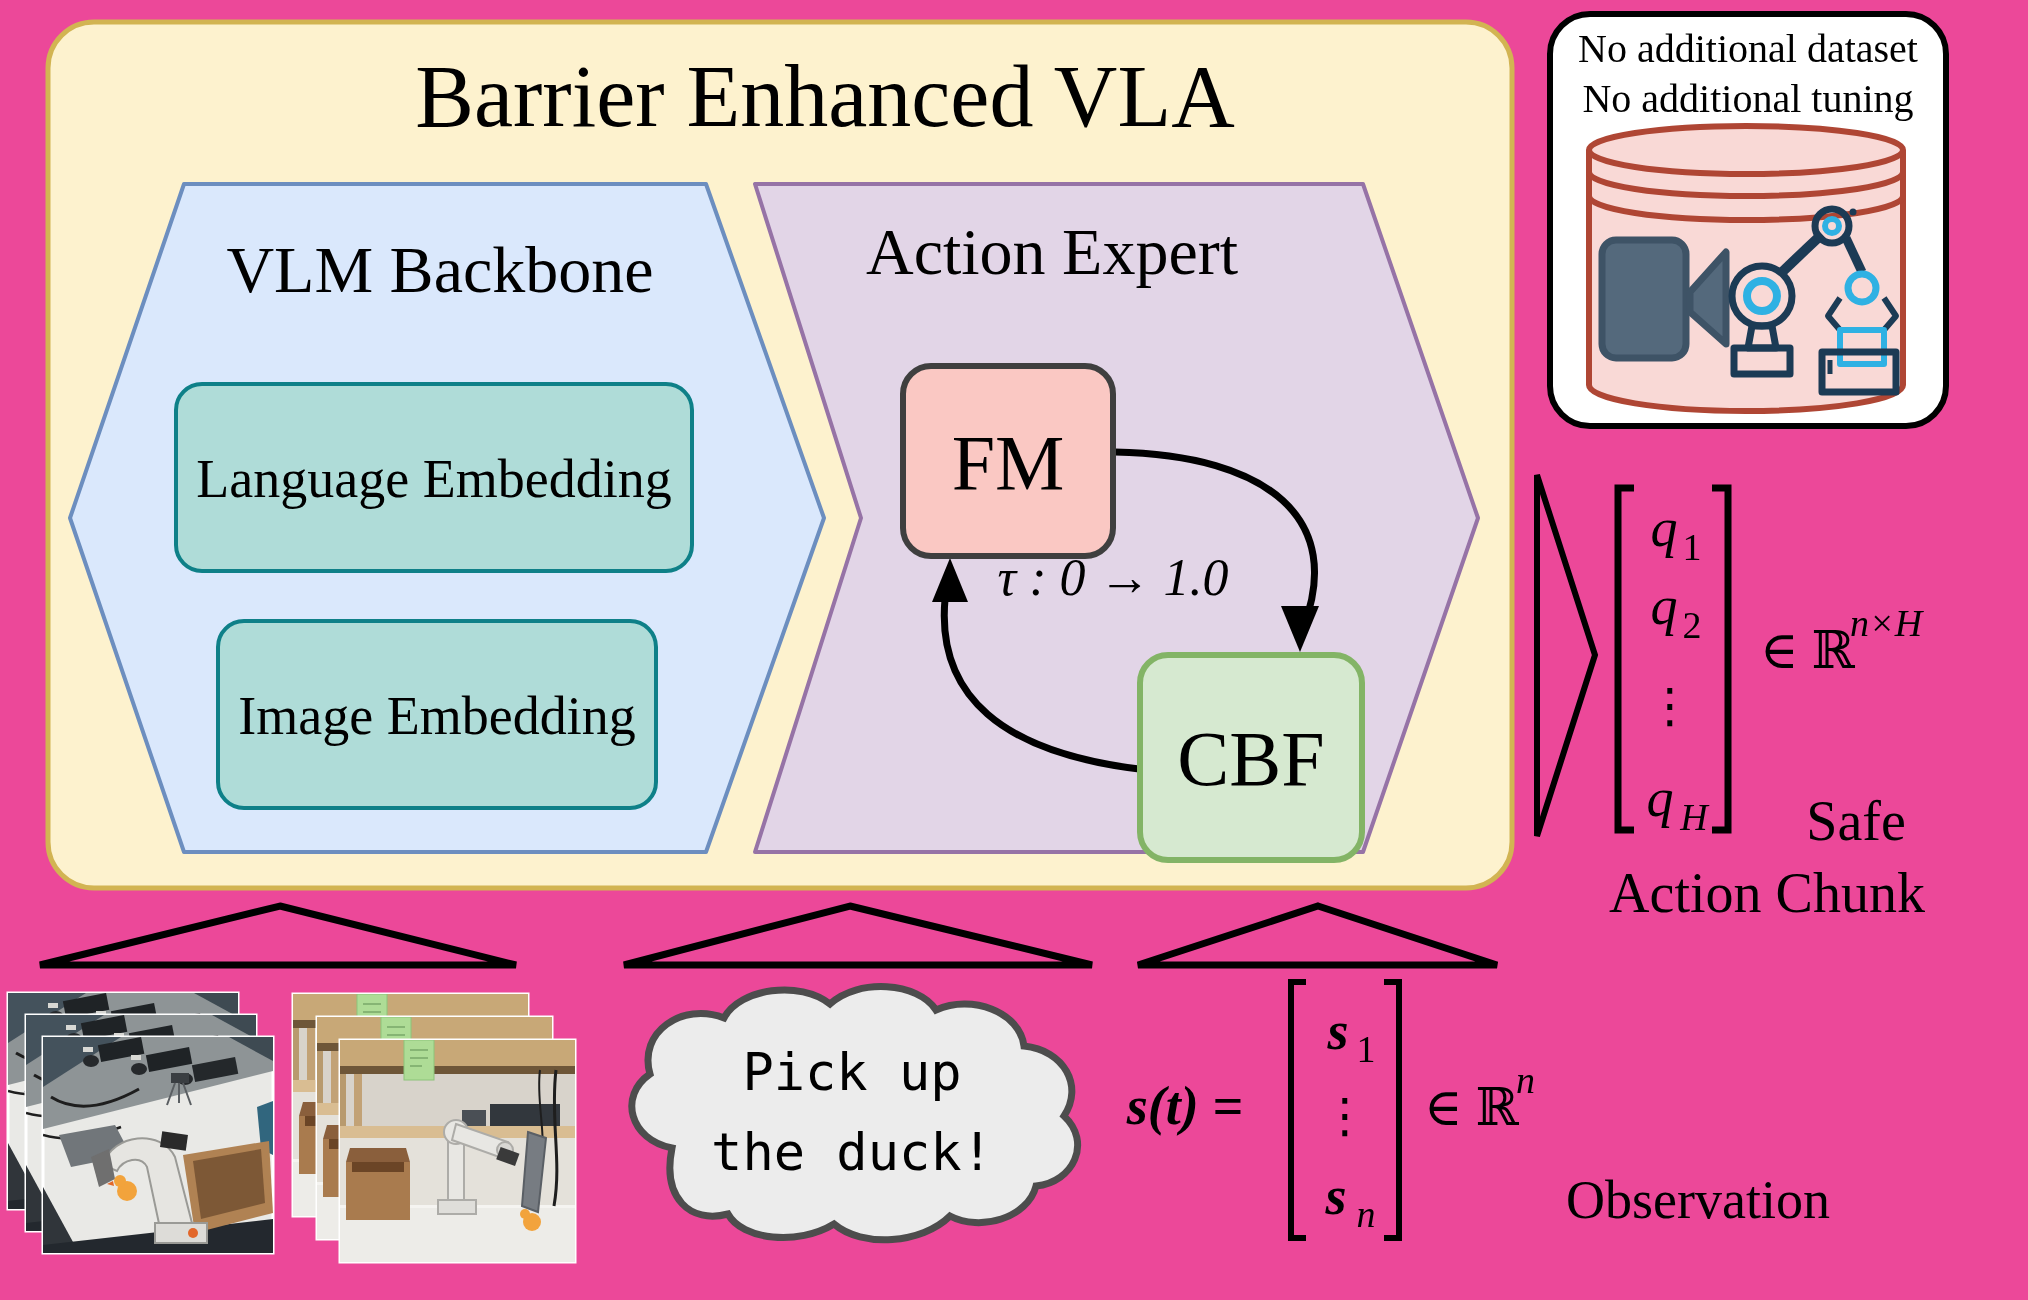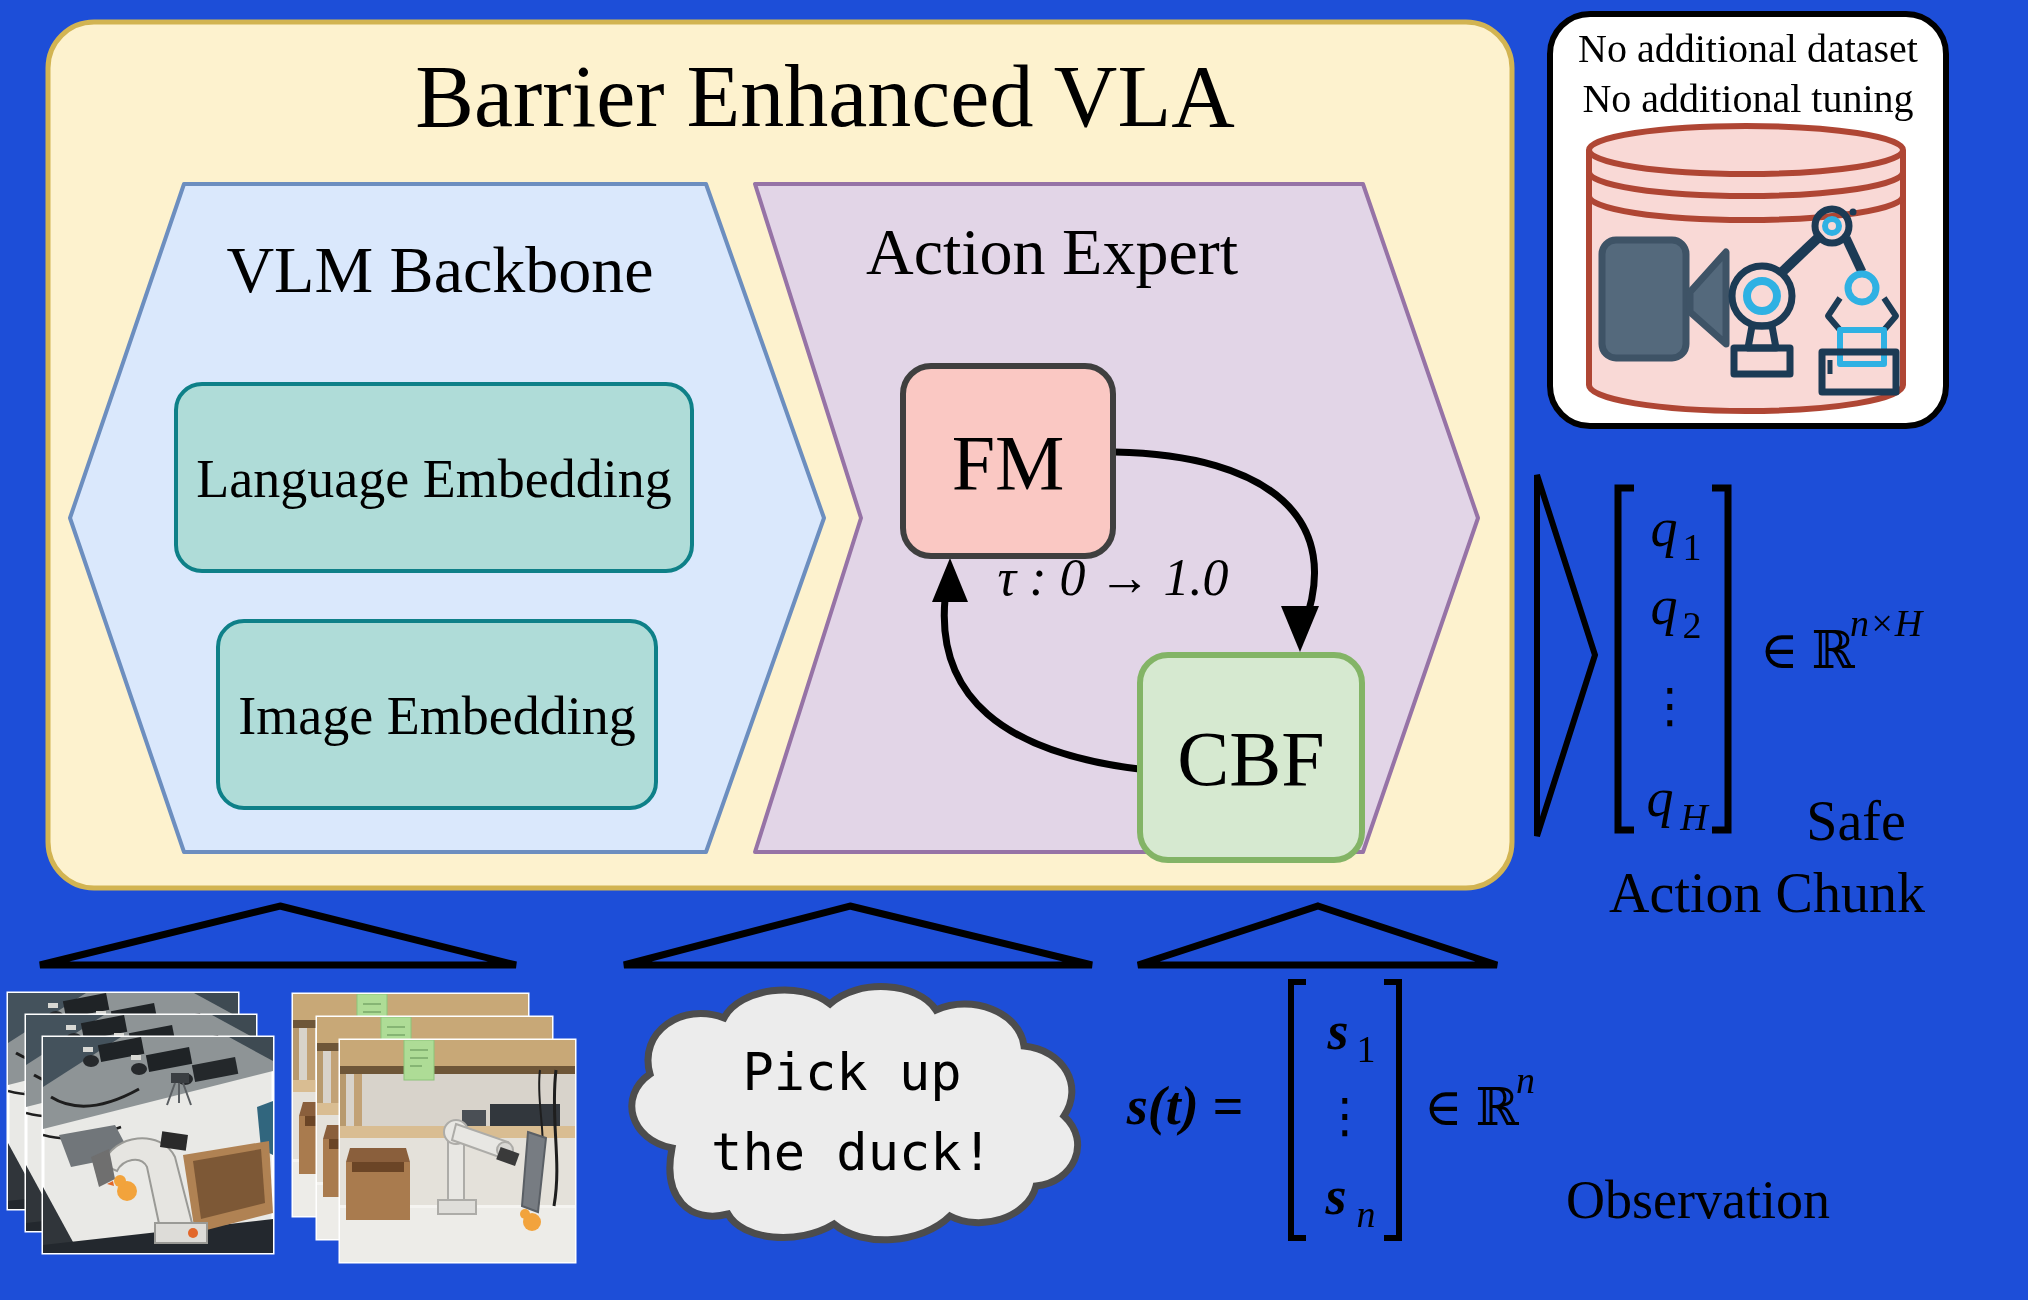--- a/index.html
+++ b/index.html
@@ -1,16 +1,16 @@
 <!DOCTYPE html>
 <html><head>
 <meta charset="utf-8">
 <style>
   html,body{margin:0;padding:0;background:#ffffff;}
-  .canvas{position:relative;width:2028px;height:1300px;background:#1d4ed8;overflow:hidden;}
+  .canvas{position:relative;width:2028px;height:1300px;background:#ec4899;overflow:hidden;}
   svg{display:block;}
   text{fill:#000;}
   .serif{font-family:"Liberation Serif","DejaVu Serif","DejaVu Sans",serif;}
   .mono{font-family:"DejaVu Sans Mono",monospace;}
   .it{font-style:italic;}
   .bold{font-weight:bold;}
   .mid{text-anchor:middle;}
 </style>
 </head>
 <body>

